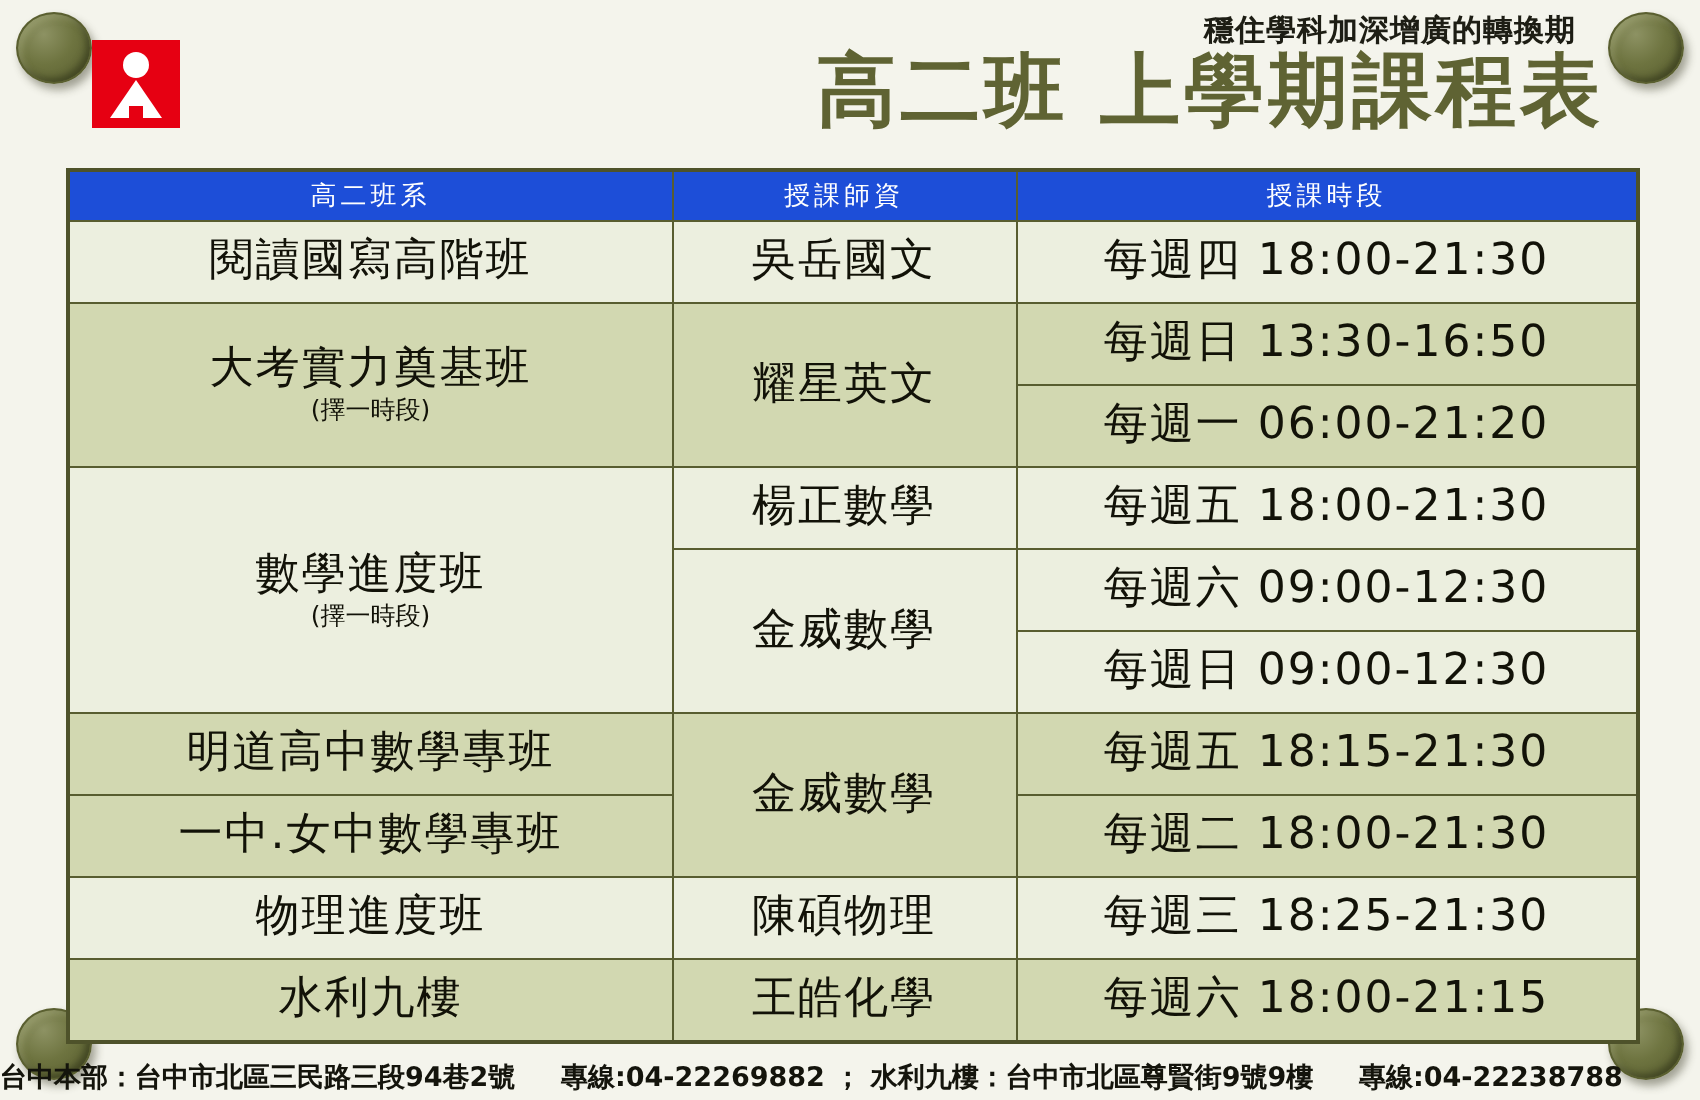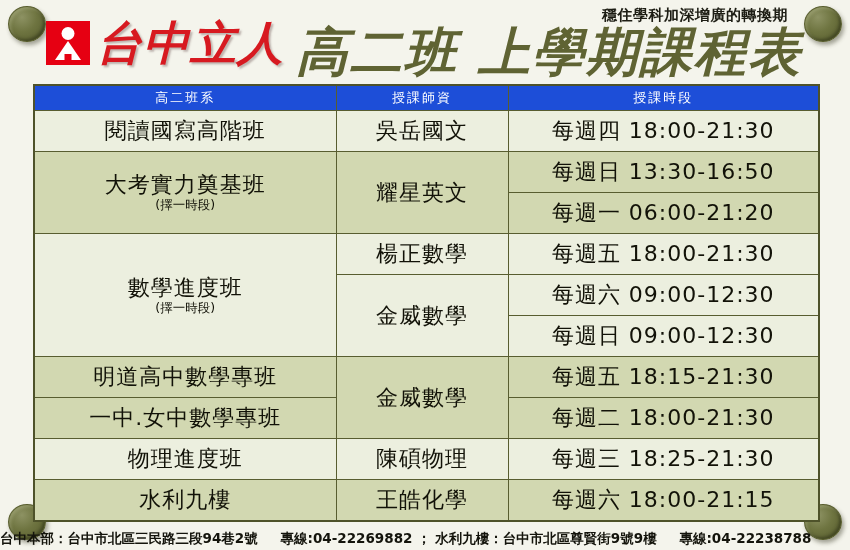--- a/index.html
+++ b/index.html
@@ -106,27 +106,26 @@
     font-size: 15px;
     font-weight: bold;
     color: #1d1d14;
     letter-spacing: 0.5px;
     white-space: nowrap;
   }
   .main-title {
     position: absolute;
     right: 48px;
     top: 24px;
-    font-size: 52px;
+    font-size: 40px;
     font-weight: bold;
     color: #5f6333;
     letter-spacing: 2px;
     white-space: nowrap;
     line-height: 1.1;
-    font-style: italic;
   }
 
   
   table.schedule {
     position: absolute;
     left: 33px;
     top: 84px;
     width: 785px;
     border-collapse: collapse;
     table-layout: fixed;
@@ -195,21 +194,20 @@
   <div class="stud br"></div>
 
   <div class="header">
 
     <div class="logo-wrap">
       <div class="logo-mark">
         <div class="head"></div>
         <div class="body"></div>
         <div class="gap"></div>
       </div>
-      <div class="logo-text">台中立人</div>
     </div>
 
     <div class="subtitle">穩住學科加深增廣的轉換期</div>
     <div class="main-title">高二班 上學期課程表</div>
   </div>
 
   <table class="schedule">
     <colgroup>
       <col class="c1">
         <col class="c2">

